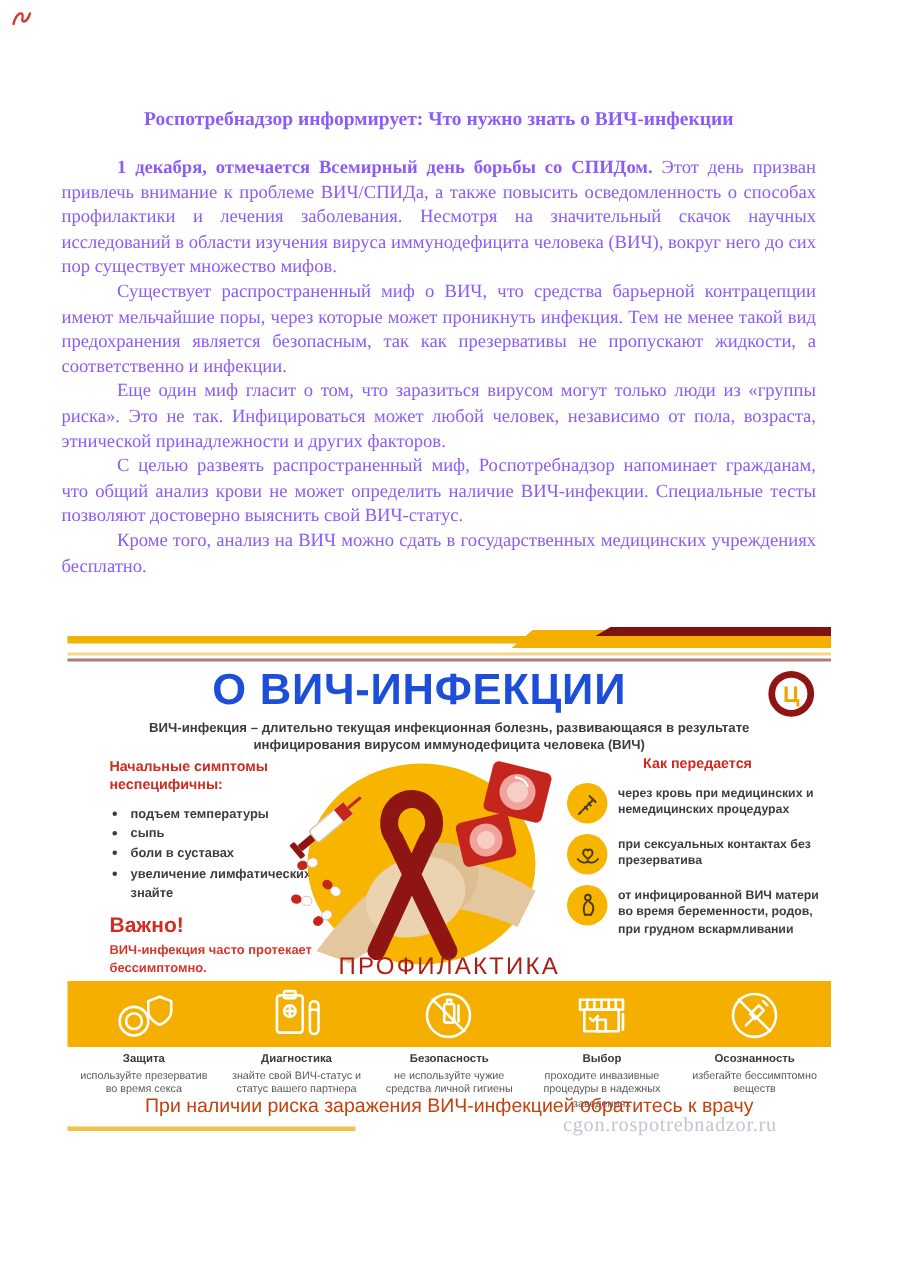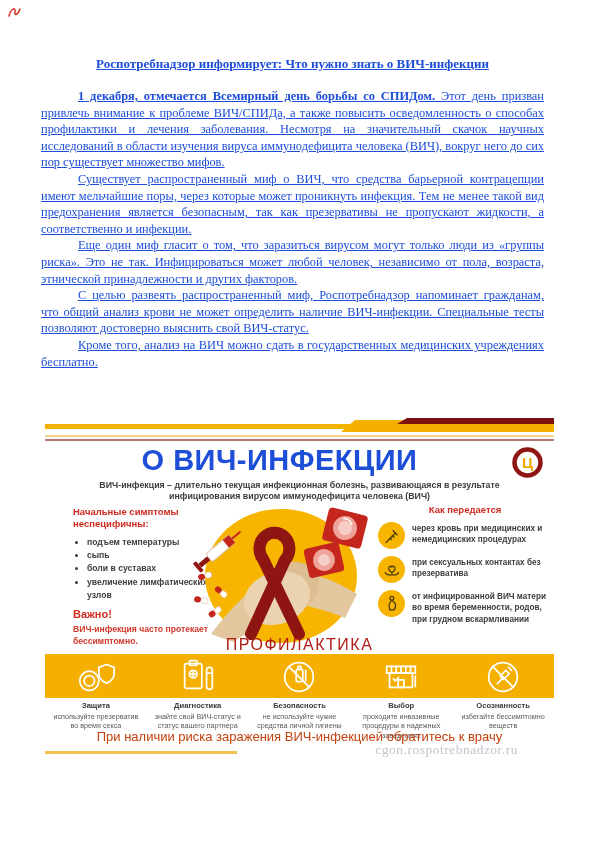--- a/index.html
+++ b/index.html
@@ -3,22 +3,22 @@
 <meta charset="utf-8">
 <style>
   html,body{margin:0;padding:0;background:#fff;}
   .page{position:relative;width:600px;height:848px;background:#ffffff;overflow:hidden;
         font-family:"Liberation Serif",serif;}
 
   
   .corner-mark{position:absolute;left:7px;top:5px;}
 
   
-  .doc{position:absolute;left:41px;top:56px;width:503px;color:#1d4ed8;
-       font-size:12.4px;line-height:16.6px;text-align:justify;text-decoration:underline;}
+  .doc{position:absolute;left:41px;top:71px;width:503px;color:#8b5cf6;
+       font-size:12.4px;line-height:16.6px;text-align:justify;}
   .doc-title{font-size:13px;font-weight:bold;text-align:center;margin:0 0 17px 0;line-height:15px;}
   .doc p{margin:0;text-indent:37px;}
   .doc .lead{font-weight:bold;}
 
   
   .poster{position:absolute;left:45px;top:418px;width:509px;height:350px;
           font-family:"Liberation Sans",sans-serif;}
   .hb{position:absolute;}
   .hb-thin{left:0;right:0;top:6px;height:5px;background:#F2B200;}
   .hb-thick{left:296px;right:0;top:2px;height:12px;background:#F5AF00;
@@ -33,21 +33,21 @@
   .logo{position:absolute;right:10px;top:28px;width:33px;height:33px;}
   .poster-subtitle{position:absolute;left:36px;right:36px;top:62px;text-align:center;
       color:#3C3C3C;font-size:8.8px;font-weight:bold;line-height:1.3;}
 
   
   .sym-col{position:absolute;left:28px;top:88px;width:142px;}
   .sym-heading{color:#CE2A1E;font-size:9.5px;font-weight:bold;line-height:1.3;margin:0;}
   .sym-list{margin:5px 0 0 2px;padding-left:12px;color:#3D3D3D;
             font-size:8.6px;font-weight:bold;line-height:1.55;}
   .sym-list li{margin:0;}
-  .important-label{color:#D32C1F;font-size:11px;font-weight:bold;margin-top:6px;}
+  .important-label{color:#D32C1F;font-size:14px;font-weight:bold;margin-top:6px;}
   .important-note{color:#D2382C;font-size:8.6px;font-weight:bold;line-height:1.4;margin-top:3px;}
 
   
   .trans-col{position:absolute;left:333px;top:86px;width:174px;}
   .trans-heading{color:#CE2A1E;font-size:9.5px;font-weight:bold;text-align:center;margin:0 0 7px 0;}
   .trans-item{display:flex;gap:7px;align-items:flex-start;margin-bottom:7px;}
   .trans-icon{flex:0 0 27px;width:27px;height:27px;border-radius:50%;background:#F7B500;
               display:flex;align-items:center;justify-content:center;}
   .trans-text{color:#3D3D3D;font-size:8.2px;font-weight:bold;line-height:1.4;padding-top:1px;}
 
@@ -106,21 +106,21 @@
     </svg>
 
     <div class="poster-subtitle">ВИЧ-инфекция – длительно текущая инфекционная болезнь, развивающаяся в результате инфицирования вирусом иммунодефицита человека (ВИЧ)</div>
 
     <div class="sym-col">
       <div class="sym-heading">Начальные симптомы неспецифичны:</div>
       <ul class="sym-list">
         <li>подъем температуры</li>
         <li>сыпь</li>
         <li>боли в суставах</li>
-        <li>увеличение лимфатических узлов</li>
+        <li>увеличение лимфатических знайте</li>
       </ul>
       <div class="important-label">Важно!</div>
       <div class="important-note">ВИЧ-инфекция часто протекает бессимптомно.</div>
     </div>
 
     <svg class="illus" viewBox="0 0 177 152">
       <ellipse cx="88" cy="76" rx="76" ry="67" fill="#F7B500"></ellipse>
 
       <g transform="translate(16,58) rotate(-40)">
         <rect x="-16" y="-6" width="4" height="12" rx="1" fill="#8E1511"></rect>

